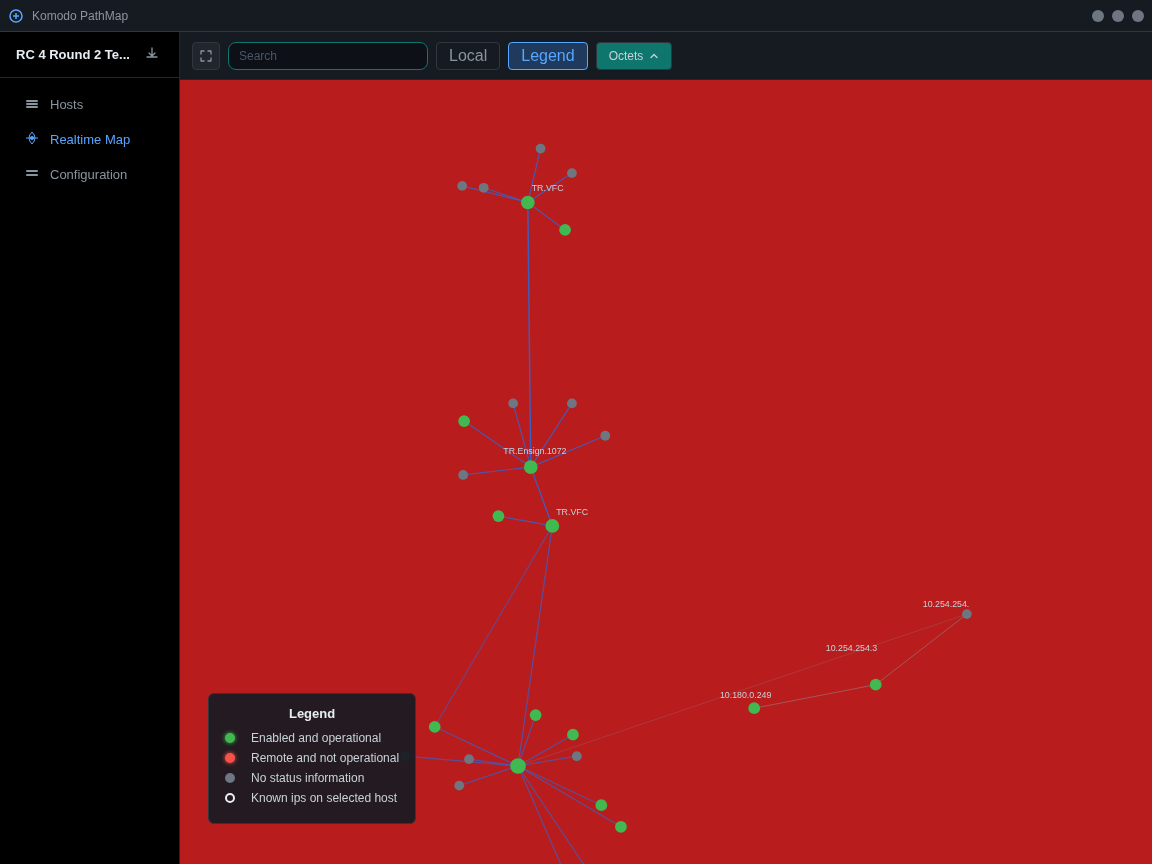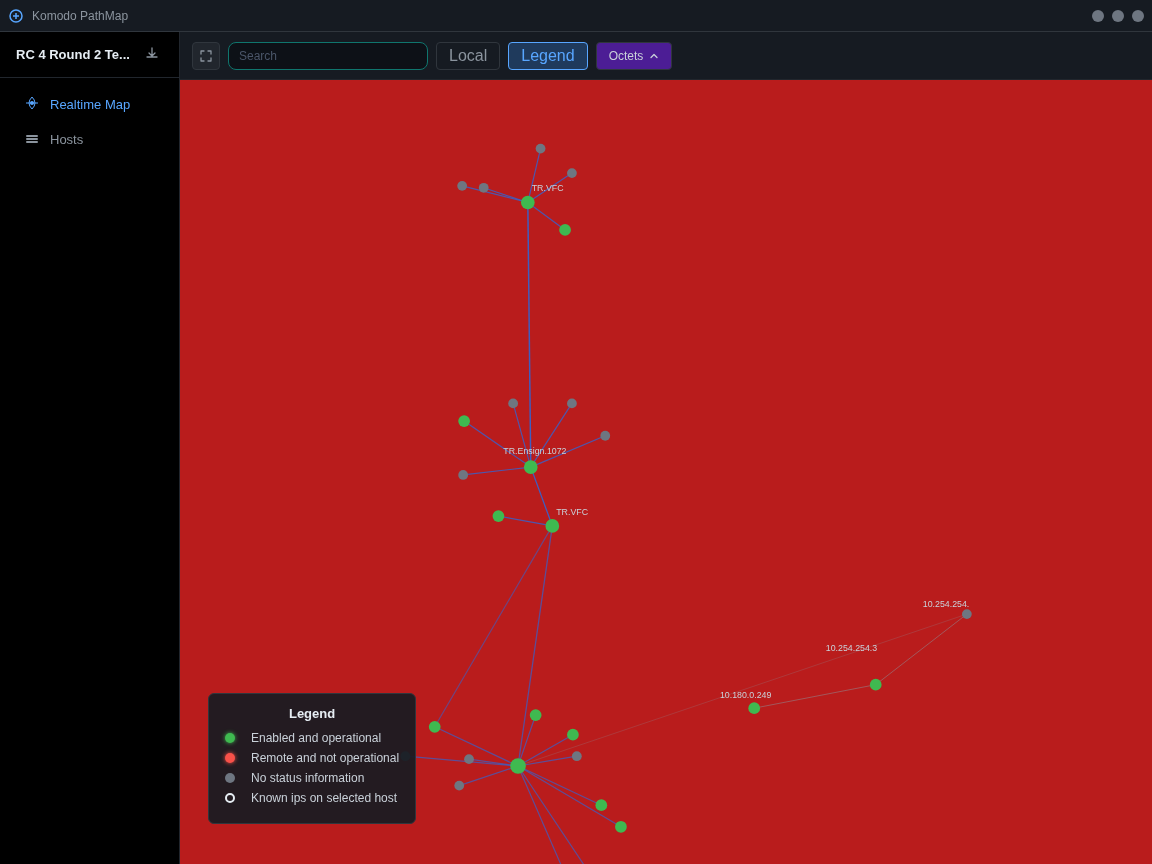--- a/index.html
+++ b/index.html
@@ -184,21 +184,21 @@
       background: #1f3a5c;
       border-color: #58a6ff;
       color: #58a6ff;
     }
 
     .octets-btn {
       height: 28px;
       padding: 0 12px;
       border-radius: 4px;
       border: 1px solid #30363d;
-      background: #4c1d95;
+      background: #0f766e;
       color: #c9d1d9;
       font-size: 12px;
       cursor: pointer;
       display: flex;
       align-items: center;
       gap: 6px;
     }
 
     
     #map-area {
@@ -282,42 +282,51 @@
     <div id="sidebar-header">
       <span class="sidebar-title">RC 4 Round 2 Te...</span>
       <div class="sidebar-export-btn">
         <svg width="14" height="14" viewBox="0 0 14 14" fill="none">
           <path d="M7 2v8M4 7l3 3 3-3M2 11h10" stroke="#8b949e" stroke-width="1.3" stroke-linecap="round"></path>
         </svg>
       </div>
     </div>
     <nav class="sidebar-nav">
 
+      <div class="nav-item">
+        <span class="nav-icon">
+          <svg width="14" height="14" viewBox="0 0 14 14" fill="none">
+            <rect x="1" y="4" width="12" height="2" rx="1" fill="#8b949e"></rect>
+            <rect x="1" y="7" width="12" height="2" rx="1" fill="#8b949e"></rect>
+            <rect x="1" y="10" width="12" height="2" rx="1" fill="#8b949e"></rect>
+          </svg>
+        </span>
+        <span>Hosts</span>
+      </div>
+
       <div class="nav-item active">
         <span class="nav-icon">
           <svg width="14" height="14" viewBox="0 0 14 14" fill="none">
             <circle cx="7" cy="7" r="2" fill="#58a6ff"></circle>
             <path d="M7 1 Q10 4 10 7 Q10 10 7 13 Q4 10 4 7 Q4 4 7 1Z" stroke="#58a6ff" stroke-width="1" fill="none"></path>
             <path d="M1 7 h12" stroke="#58a6ff" stroke-width="1"></path>
           </svg>
         </span>
         <span>Realtime Map</span>
       </div>
 
       <div class="nav-item">
         <span class="nav-icon">
           <svg width="14" height="14" viewBox="0 0 14 14" fill="none">
             <rect x="1" y="4" width="12" height="2" rx="1" fill="#8b949e"></rect>
-            <rect x="1" y="7" width="12" height="2" rx="1" fill="#8b949e"></rect>
-            <rect x="1" y="10" width="12" height="2" rx="1" fill="#8b949e"></rect>
+            <rect x="1" y="8" width="12" height="2" rx="1" fill="#8b949e"></rect>
           </svg>
         </span>
-        <span>Hosts</span>
-      </div>
-
+        <span>Configuration</span>
+      </div>
     </nav>
   </div>
 
   <div id="main">
 
     <div id="toolbar">
       <div class="fullscreen-btn">
         <svg width="12" height="12" viewBox="0 0 12 12" fill="none">
           <path d="M1 4V1h3M8 1h3v3M11 8v3H8M4 11H1V8" stroke="#8b949e" stroke-width="1.3" stroke-linecap="round" stroke-linejoin="round"></path>
         </svg>

